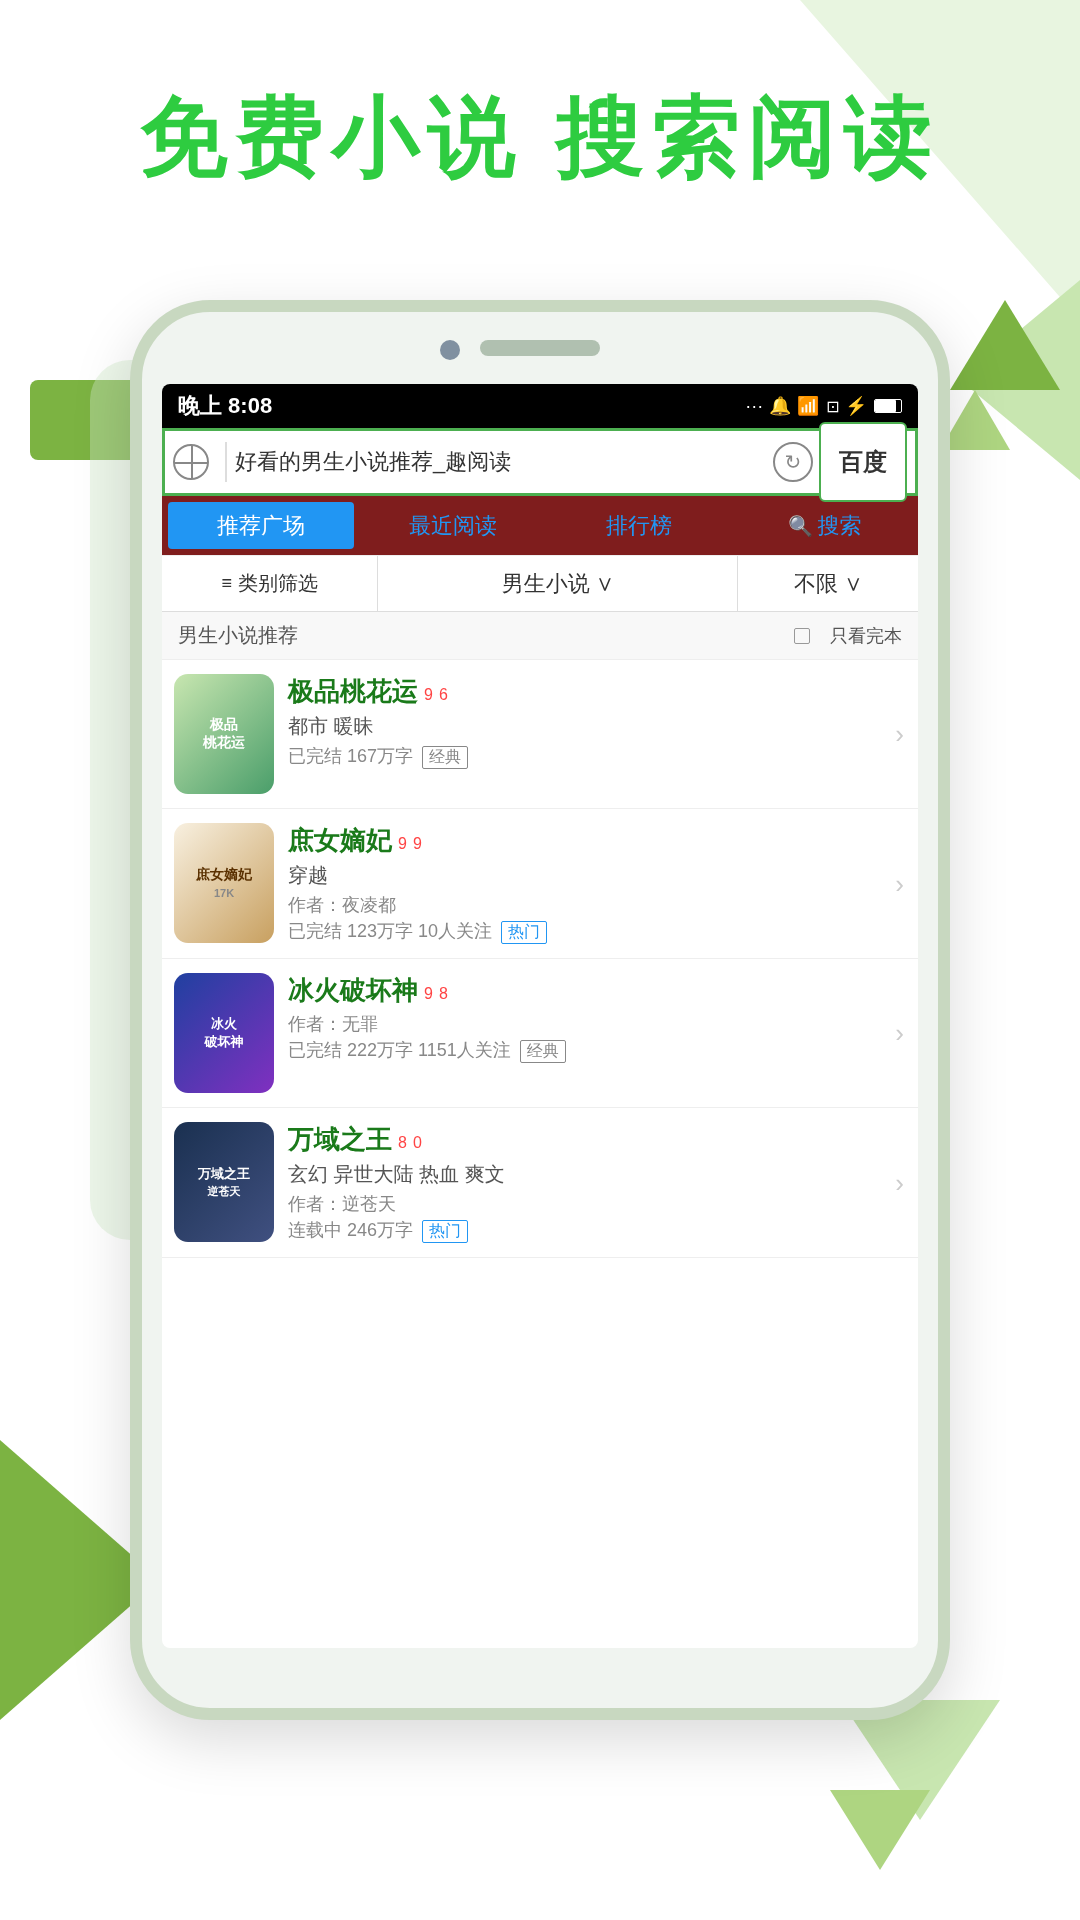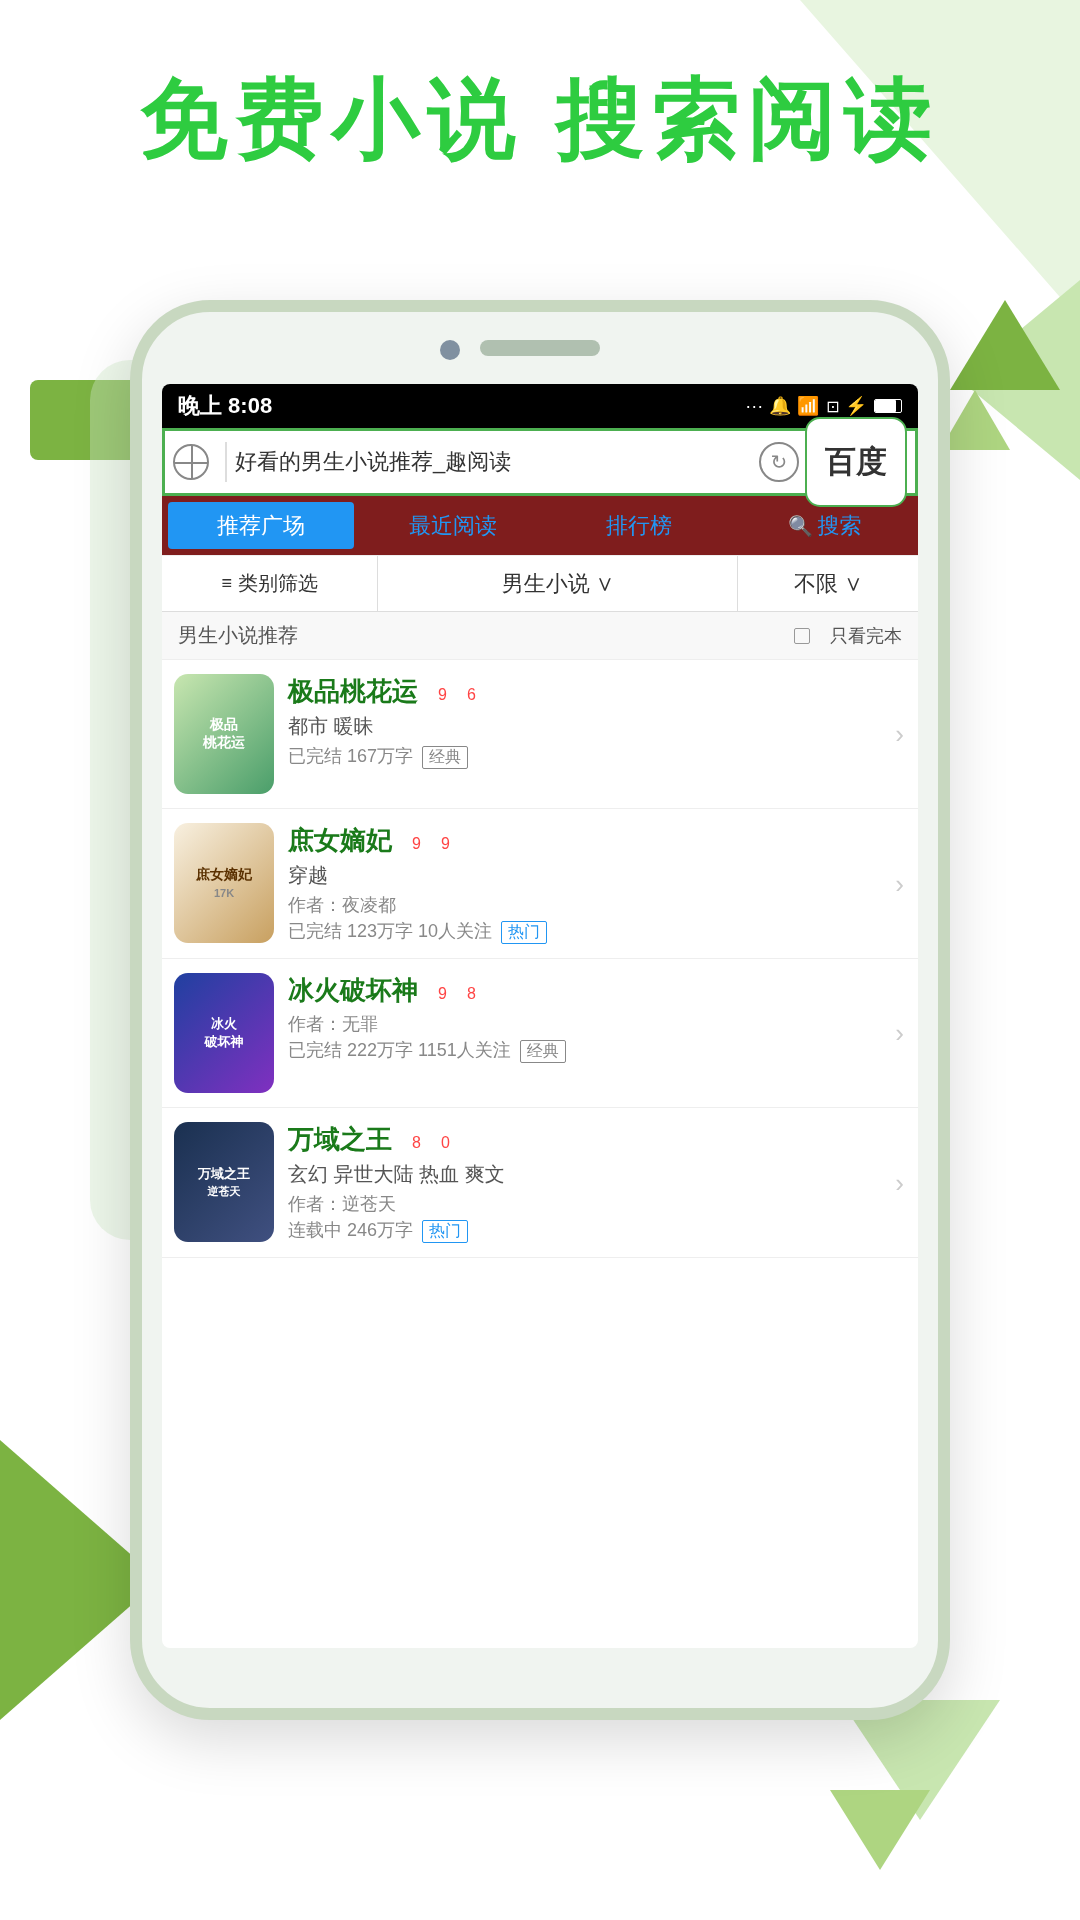--- a/index.html
+++ b/index.html
@@ -60,21 +60,21 @@
       top: 380px; left: 30px;
       width: 120px; height: 80px;
       background: #7cb342;
       border-radius: 8px;
       z-index: 0;
     }
 
     
     .header-title {
       position: absolute;
-      top: 60px; left: 0; right: 0;
+      top: 78px; left: 0; right: 0;
       text-align: center;
       z-index: 10;
     }
     .header-title span {
       font-size: 88px;
       font-weight: 900;
       color: #2ecc40;
       letter-spacing: 8px;
     }
 
@@ -196,24 +196,24 @@
       border: 2.5px solid #888;
       border-radius: 50%;
       display: flex; align-items: center; justify-content: center;
       margin: 0 6px;
       font-size: 20px; color: #888;
     }
     .search-baidu-btn {
       background: #fff;
       border: 2.5px solid #4caf50;
       color: #333;
-      font-size: 31px;
+      font-size: 24px;
       font-weight: bold;
       padding: 22px 18px;
-      border-radius: 15px;
+      border-radius: 6px;
       cursor: pointer;
     }
 
     
     .nav-tabs {
       display: flex;
       background: #7f1d1d;
       border-bottom: 1px solid #eee;
       height: 60px;
     }
@@ -300,21 +300,21 @@
       border-radius: 14px;
       flex-shrink: 0;
       overflow: hidden;
       margin-right: 14px;
       background: #ccc;
     }
     .book-info { flex: 1; }
     .book-title-row {
       display: flex;
       align-items: baseline;
-      gap: 20px;
+      gap: 6px;
       margin-bottom: 4px;
     }
     .book-title {
       font-size: 26px;
       color: #1a7a1a;
       font-weight: bold;
     }
     .rating-main { color: #ff4444; }
     .rating-sup { color: #ff4444; font-size: 16px; vertical-align: super; }
     .book-tags { font-size: 20px; color: #555; margin-bottom: 4px; }

